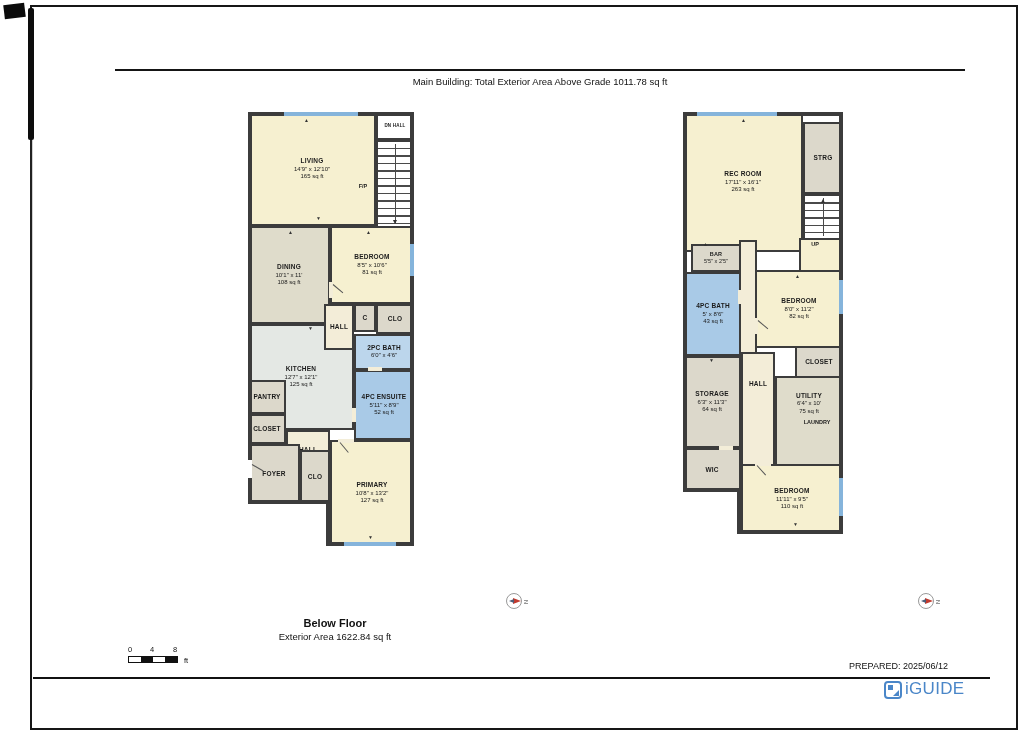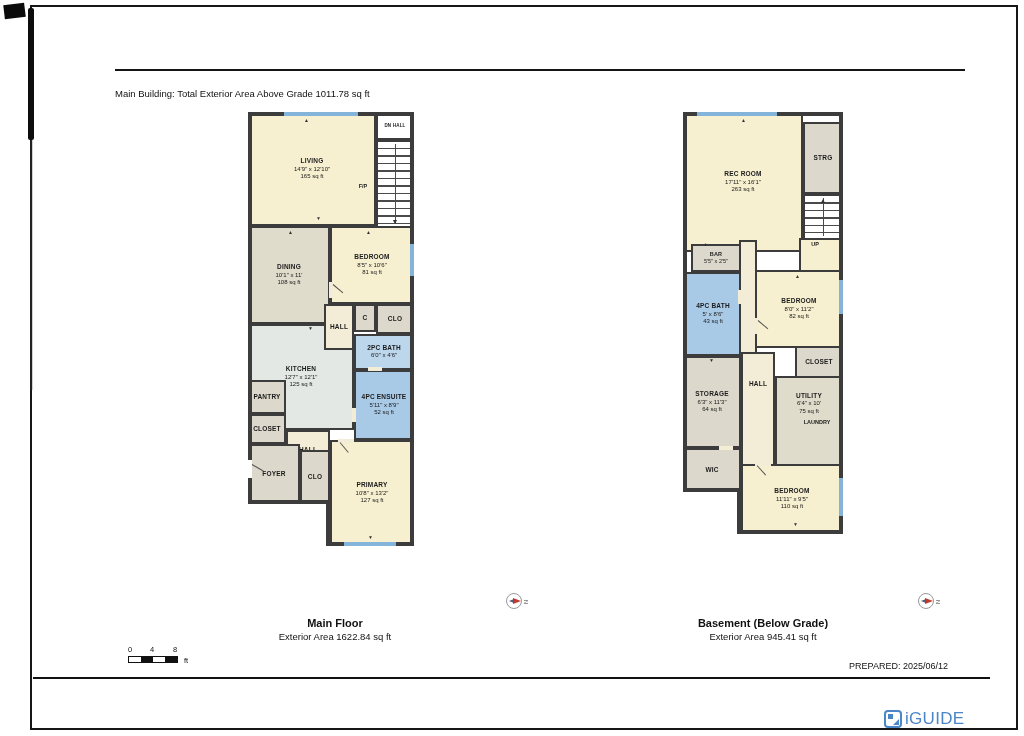--- a/index.html
+++ b/index.html
@@ -8,21 +8,21 @@
   
   .pageborder{position:absolute;left:30px;top:5px;width:988px;height:725px;
               border:2.5px solid #161616;box-sizing:border-box;}
   .smudge1{position:absolute;left:4px;top:4px;width:21px;height:14px;background:#0b0b0b;transform:rotate(-7deg);}
   .smudge2{position:absolute;left:28px;top:8px;width:6px;height:132px;background:#0d0d0d;border-radius:2px;}
   .smudge3{position:absolute;left:30px;top:140px;width:3px;height:250px;background:rgba(70,70,70,.25);}
   
   .title{position:absolute;top:42px;left:115px;width:850px;text-align:center;
          font-size:17px;font-weight:bold;letter-spacing:.2px;}
   .title-rule{position:absolute;left:115px;top:69px;width:850px;height:2px;background:#151515;}
-  .subtitle{position:absolute;top:76px;left:115px;width:850px;text-align:left;font-size:9.5px;margin-top:12px;}
+  .subtitle{position:absolute;top:76px;left:115px;width:850px;text-align:center;font-size:9.5px;}
   
   .plan{position:absolute;}
   .room{position:absolute;box-sizing:border-box;border:2px solid #3c3c3c;
         display:flex;align-items:center;justify-content:center;text-align:center;overflow:hidden;}
   .rname{display:block;font-size:6.5px;font-weight:bold;line-height:1.3;letter-spacing:.2px;color:#1b1b1b;}
   .rdims,.rarea{display:block;font-size:6px;line-height:1.25;color:#1b1b1b;}
   .yellow{background:#F6F0D0;} .cream{background:#F3EDD8;} .grey{background:#DCD8CB;}
   .taupe{background:#DFDCCB;} .kit{background:#E4E8E4;} .blue{background:#A9CAE7;}
   .lblue{background:#BCD6EC;} .whitebg{background:#ffffff;}
   .stairs{background:#ffffff repeating-linear-gradient(to bottom, rgba(0,0,0,0) 0 6px, #4a4a4a 6px 7.5px);}
@@ -53,21 +53,21 @@
   .scale-nums span{position:absolute;top:0;}
   .scale-bar{position:relative;margin-top:2px;width:48px;height:5px;border:1px solid #111;
              display:flex;box-sizing:content-box;}
   .seg{width:12px;height:5px;}
   .seg.b{background:#111;} .seg.w{background:#fff;}
   .scale-unit{position:absolute;left:56px;top:11px;font-size:7.5px;}
   
   .prepared{position:absolute;top:661px;right:76px;font-size:9px;}
   .sep{position:absolute;left:33px;top:677px;width:957px;height:2px;background:#111;}
   .disclaimer{position:absolute;left:116px;top:686px;width:690px;font-size:7.5px;line-height:1.2;}
-  .logo{position:absolute;left:884px;top:709px;display:flex;align-items:center;gap:3px;color:#4A86C8;}
+  .logo{position:absolute;left:884px;top:679px;display:flex;align-items:flex-end;gap:3px;color:#4A86C8;}
   .logo-icon{width:14px;height:14px;border:2px solid #4A86C8;border-radius:4px;position:relative;box-sizing:content-box;}
   .logo-sq{position:absolute;left:2px;top:2px;width:5px;height:5px;background:#4A86C8;}
   .logo-tri{position:absolute;right:1px;bottom:1px;width:0;height:0;
             border-left:6px solid rgba(0,0,0,0);border-bottom:6px solid #4A86C8;}
   .logo-text{font-size:17px;font-weight:500;letter-spacing:.3px;}
 </style>
 </head>
 <body>
 
 <div class="page">
@@ -310,26 +310,22 @@
     <div class="doorgap" style="left:36px;top:334px;width:14px;height:4px;"></div>
 
     <div class="dim" style="left:58px;top:6px;">▲</div>
     <div class="dim" style="left:20px;top:130px;">▲</div>
     <div class="dim" style="left:112px;top:162px;">▲</div>
     <div class="dim" style="left:110px;top:410px;">▼</div>
     <div class="dim" style="left:26px;top:246px;">▼</div>
   </div>
 
   <div class="caption" style="left:245px;top:617px;">
-    <div class="cap-title">Main Floor</div>
+    <div class="cap-title">Below Floor</div>
     <div class="cap-area">Exterior Area 1622.84 sq ft</div>
-  </div>
-  <div class="caption" style="left:673px;top:617px;">
-    <div class="cap-title">Basement (Below Grade)</div>
-    <div class="cap-area">Exterior Area 945.41 sq ft</div>
   </div>
 
   <div class="compass" style="left:506px;top:592px;">
     <div class="circ"></div>
     <div class="needle-e"></div>
     <div class="needle-w"></div>
     <div class="nlabel">N</div>
   </div>
   <div class="compass" style="left:918px;top:592px;">
     <div class="circ"></div>

